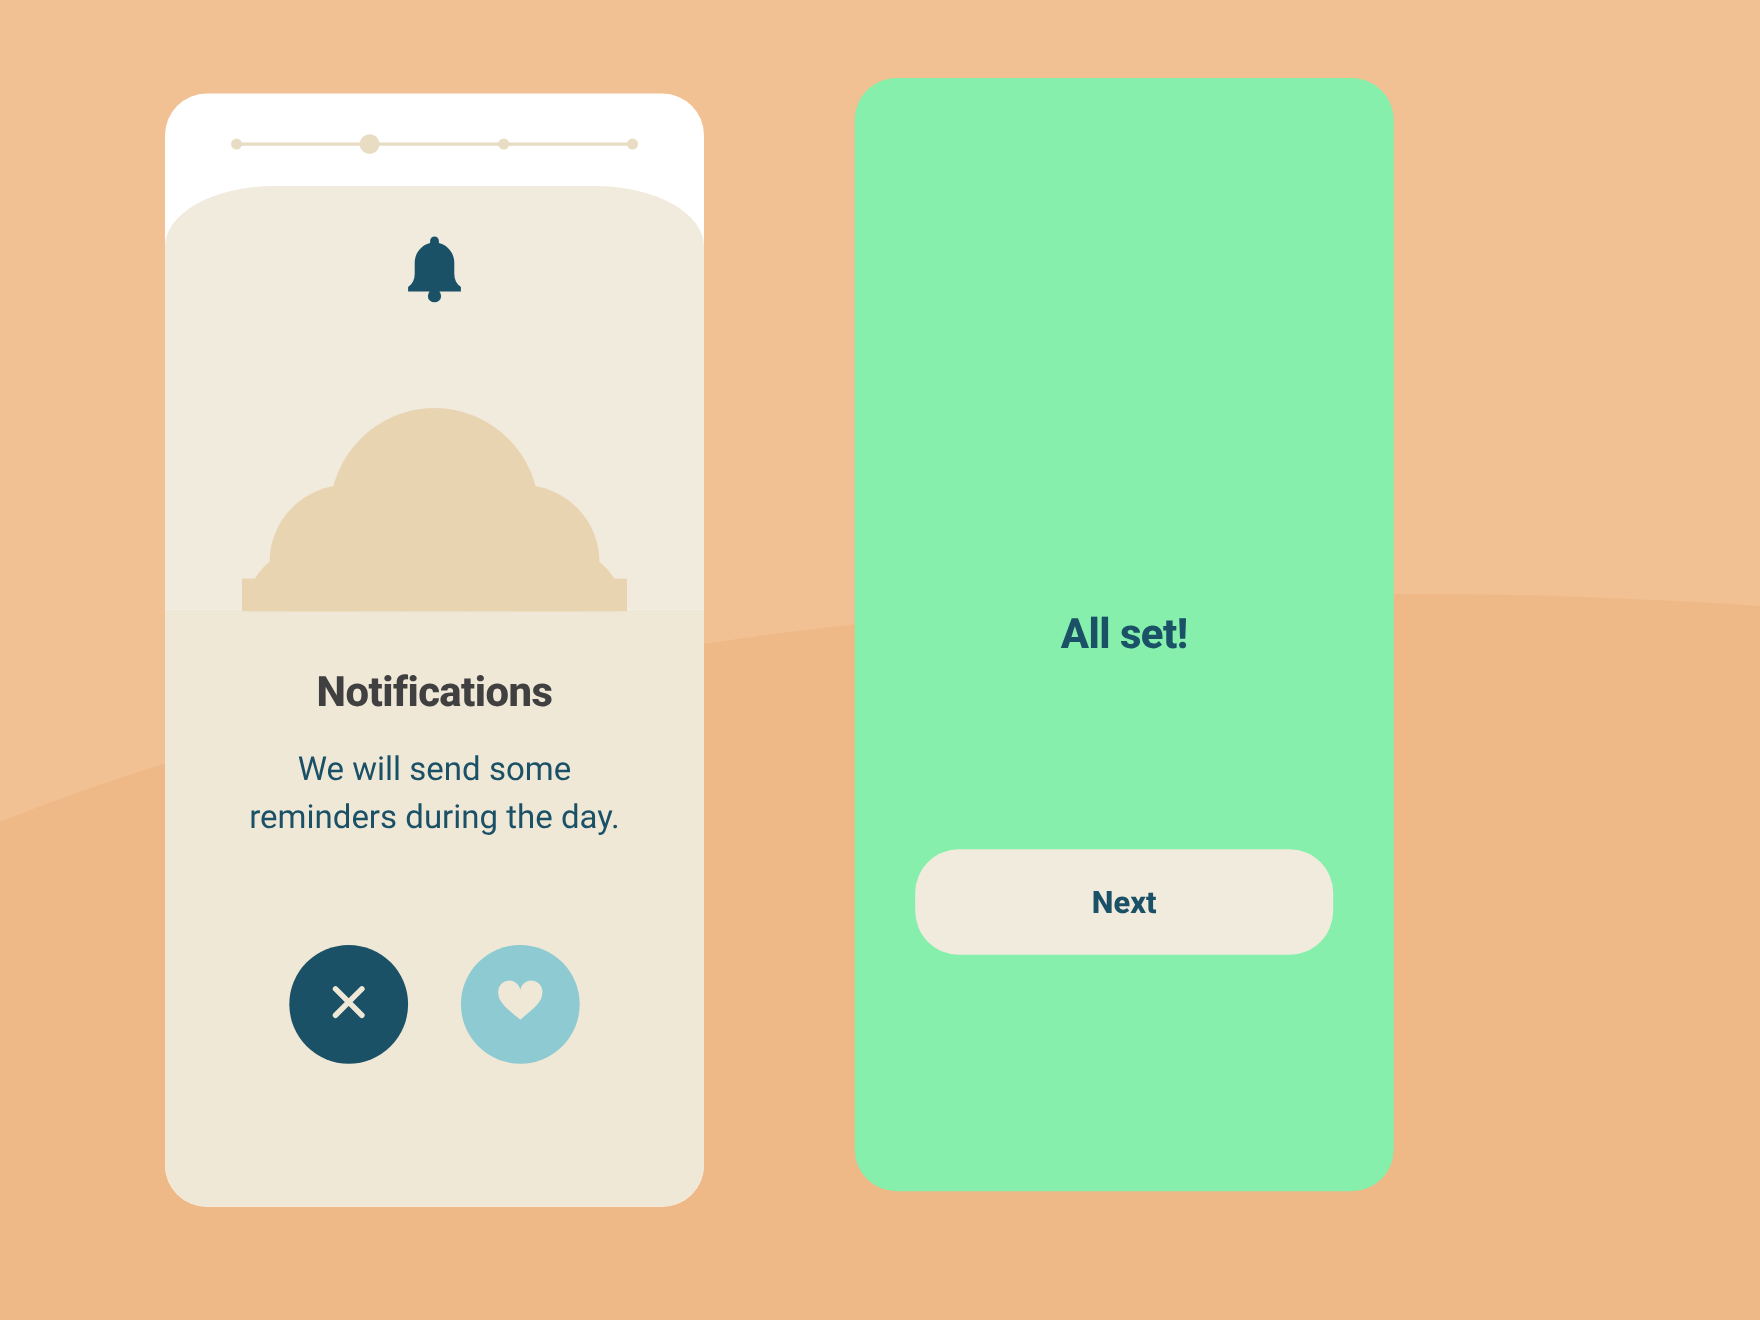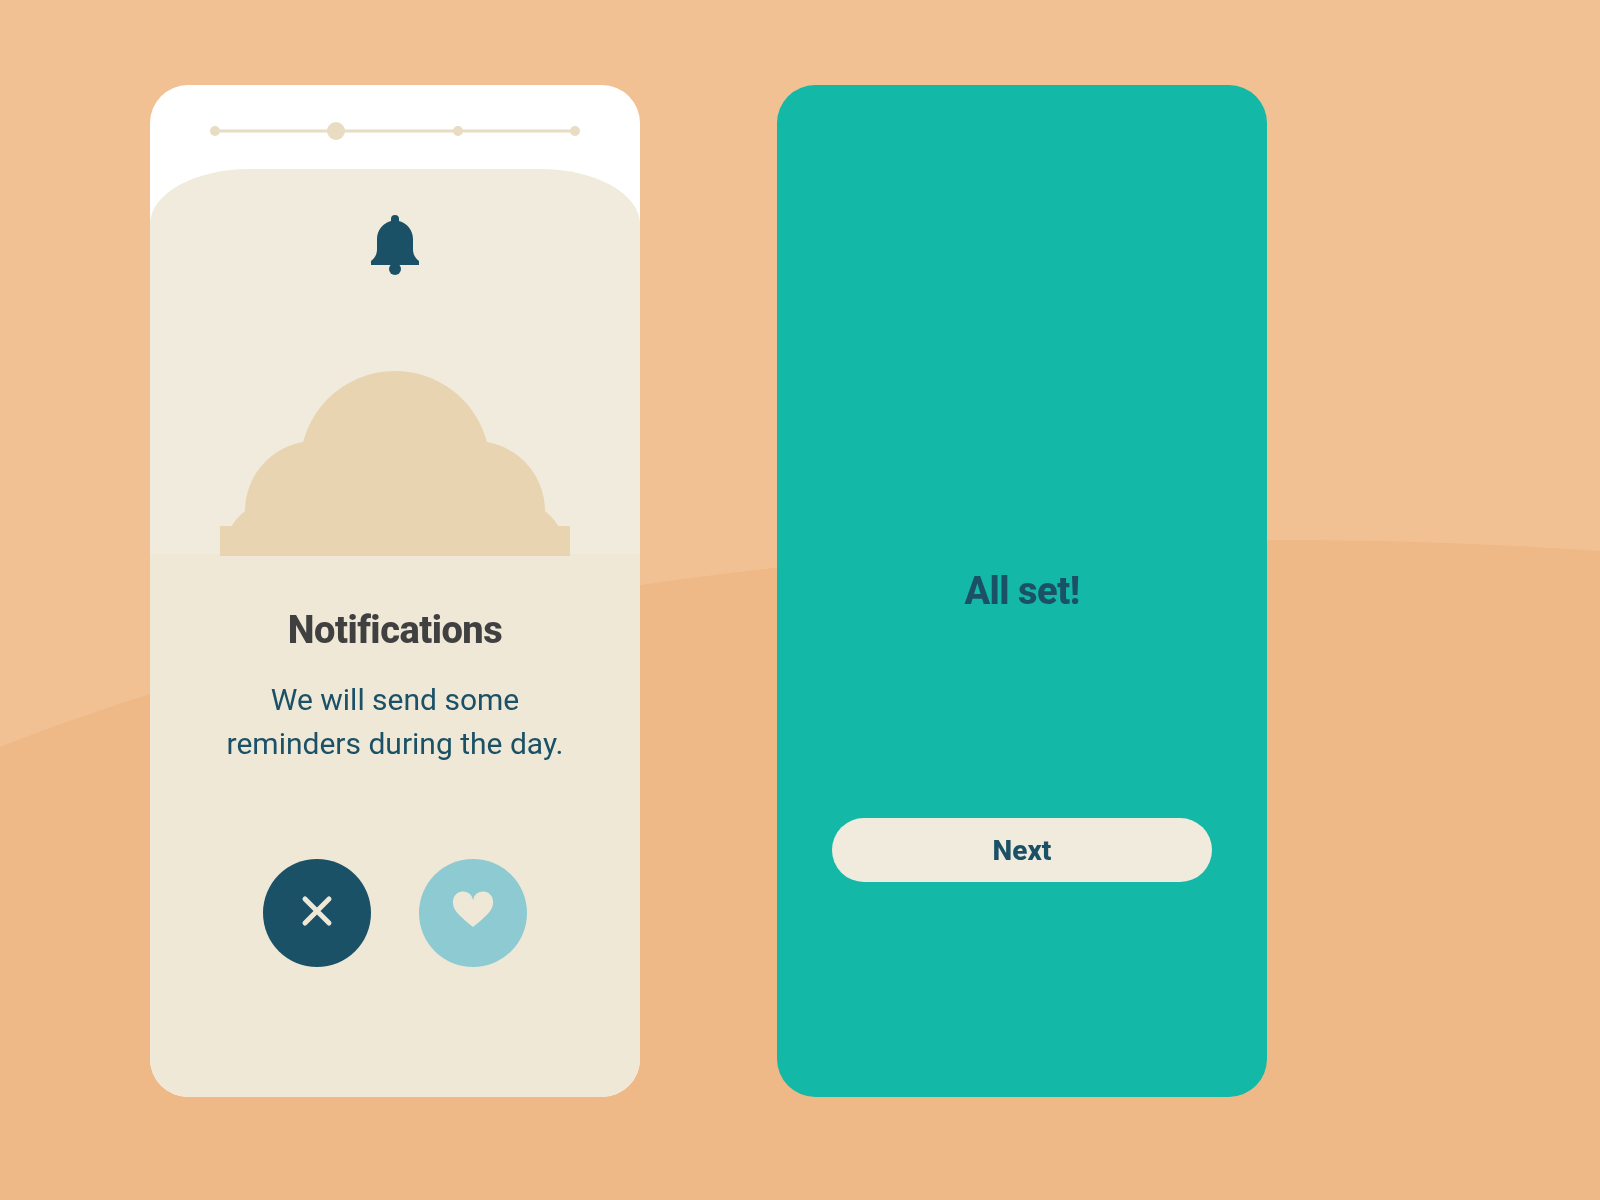--- a/index.html
+++ b/index.html
@@ -29,22 +29,22 @@
       border-radius: 38px;
       overflow: hidden;
     }
     .phone-left {
       left: 150px;
       top: 85px;
       background: #ffffff;
     }
     .phone-right {
       left: 777px;
-      top: 85px;
-      background: #14b8a6;
+      top: 71px;
+      background: #86efac;
     }
 
     
     .stepper {
       position: relative;
       height: 20px;
       margin: 36px 60px 0 60px;
     }
     .stepper-line {
       position: absolute;
@@ -150,21 +150,21 @@
       font-weight: 800;
       font-size: 38px;
       letter-spacing: -0.5px;
     }
     .next-btn {
       position: absolute;
       bottom: 215px;
       left: 50%;
       transform: translateX(-50%);
       width: 380px;
-      height: 64px;
+      height: 96px;
       border-radius: 40px;
       background: #f1ebdd;
       display: flex;
       align-items: center;
       justify-content: center;
       color: #1b5167;
       font-size: 28px;
       font-weight: 800;
       cursor: pointer;
       margin-top: 15px;

